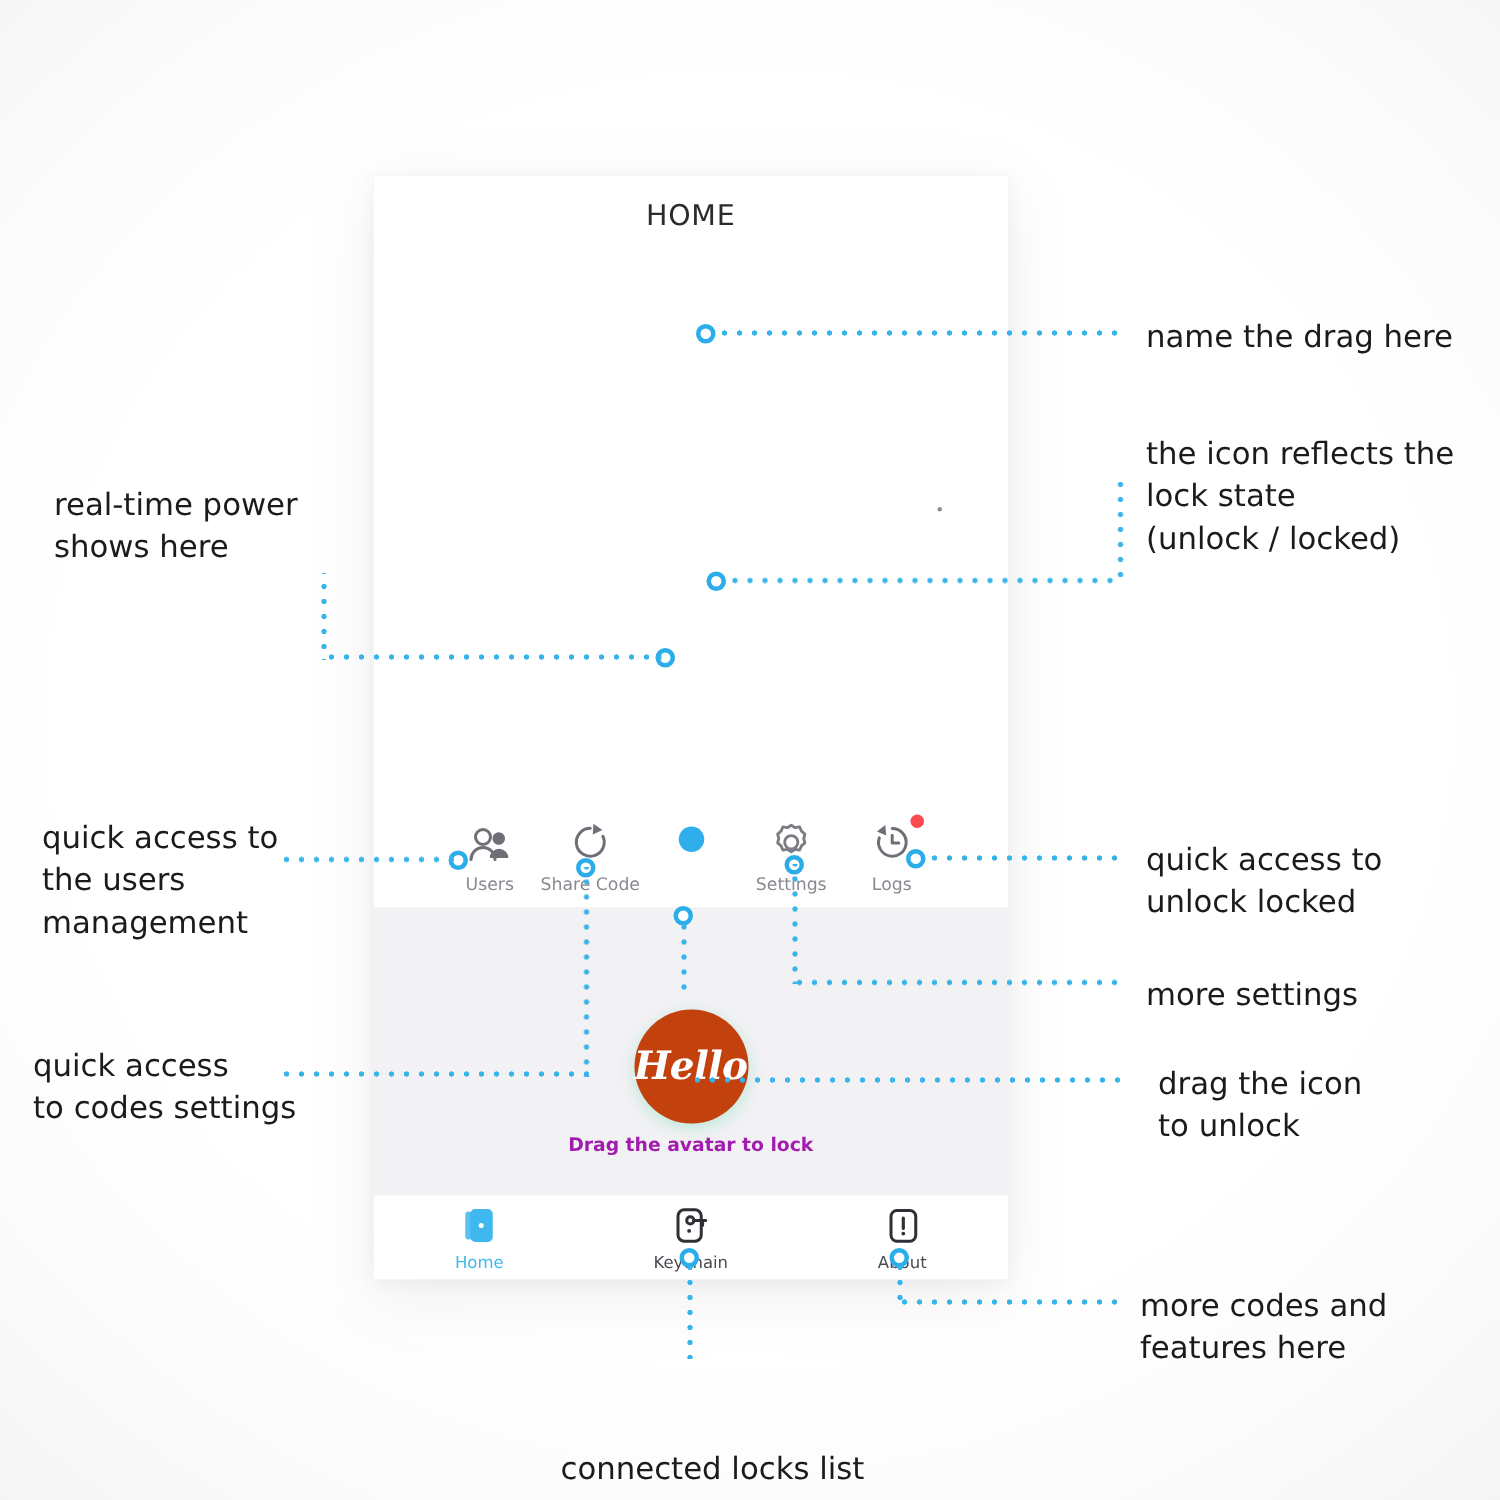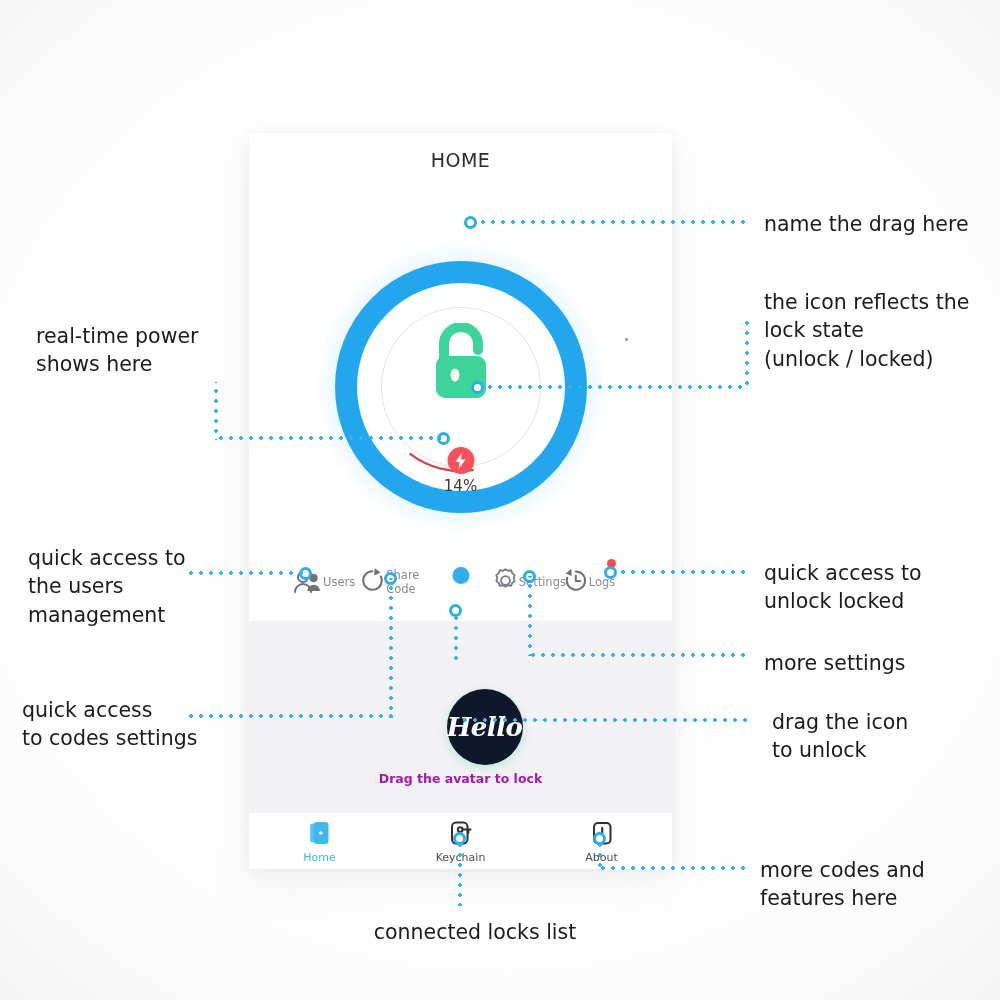--- a/index.html
+++ b/index.html
@@ -8,21 +8,21 @@
     background:#ffffff;
     font-family:"DejaVu Sans","Liberation Sans",sans-serif;
   }
   
   #page-bg{position:absolute;inset:0;
     background:
       radial-gradient(ellipse 78% 72% at 50% 48%, #ffffff 0%, #ffffff 58%, #fbfbfc 78%, #f4f4f6 100%);
   }
   
   #phone{
-    position:absolute;left:249px;top:133px;width:423px;height:736px;
+    position:absolute;left:249px;top:117px;width:423px;height:736px;
     background:#f2f1f4;
     box-shadow:0 10px 40px rgba(120,120,140,.13), 0 2px 10px rgba(120,120,140,.08);
     overflow:hidden;
   }
   #screen-top{
     position:absolute;left:0;top:0;width:100%;height:488px;background:#ffffff;
   }
   #screen-mid{
     position:absolute;left:0;top:488px;width:100%;height:192px;background:#f2f1f4;
   }
@@ -73,39 +73,38 @@
   }
   #batt-pct{
     position:absolute;left:50%;top:216px;transform:translateX(-50%);
     font-size:15px;color:#3a3a3a;white-space:nowrap;
   }
   
   #action-row{
     position:absolute;left:0;top:428px;width:100%;
     display:flex;justify-content:space-between;padding:0 44px;box-sizing:border-box;
   }
-  .act{width:70px;display:flex;flex-direction:row;align-items:center;position:relative;}
+  .act{width:70px;display:flex;flex-direction:column;align-items:center;position:relative;}
   .act .ic{height:30px;display:flex;align-items:flex-end;justify-content:center;position:relative;}
   .act .lb{margin-top:7px;font-size:11.5px;color:#8a8a92;}
   .act .badge{
     position:absolute;right:12px;top:-2px;width:9px;height:9px;border-radius:50%;background:#fb4b50;
   }
   
   #center-dot{
     position:absolute;left:50%;top:434px;transform:translateX(-50%);
     width:17px;height:17px;border-radius:50%;background:#30aeeb;
   }
   
   #avatar{
     position:absolute;left:50%;top:556px;transform:translateX(-50%);
     width:76px;height:76px;border-radius:50%;
-    background:#0f172a;
-    display:flex;align-items:center;justify-content:center;
+    background:#c2410c;
+    display:flex;align-items:center;
     box-shadow:0 3px 10px rgba(62,211,155,.30);
-    margin-left:24px;
   }
   #avatar span{
     color:#ffffff;font-size:26px;font-style:italic;font-weight:bold;
     font-family:"DejaVu Serif","Liberation Serif",serif;letter-spacing:-.5px;
   }
   #drag-hint{
     position:absolute;left:0;top:638px;width:100%;text-align:center;
     font-size:12.5px;color:#a21caf;font-weight:bold;
   }
   
@@ -113,21 +112,21 @@
   .tab .tic{height:30px;display:flex;align-items:center;justify-content:center;}
   .tab .tlb{margin-top:3px;font-size:11px;color:#4a4a52;}
   .tab.active .tlb{color:#3fb7ef;}
   
   .anno{
     position:absolute;font-size:20.5px;color:#1b1b1b;line-height:1.38;
     font-family:"DejaVu Sans","Liberation Sans",sans-serif;font-weight:400;
   }
   .anno.r{text-align:left;}
   .anno.l{text-align:left;}
-  .anno.c{text-align:center;}
+  .anno.c{text-align:center;margin-top:47px;}
   
   .leader{position:absolute;height:4px;
     background-image:radial-gradient(circle, #35b4ea 1.6px, rgba(0,0,0,0) 1.9px);
     background-size:10px 4px;background-repeat:repeat-x;background-position:0 center;}
   .leader.v{width:4px;height:auto;
     background-image:radial-gradient(circle, #35b4ea 1.6px, rgba(0,0,0,0) 1.9px);
     background-size:4px 10px;background-repeat:repeat-y;}
   .anchor{position:absolute;width:13px;height:13px;border-radius:50%;
     border:3px solid #2badea;background:#ffffff;box-sizing:border-box;}
   
@@ -139,42 +138,20 @@
 <div id="page-bg"></div>
 
 <div id="phone">
 
   <div id="screen-top"></div>
   <div id="screen-mid"></div>
 
   <div id="app-title">HOME</div>
 
 
-  <div id="ring-wrap">
-    <div id="ring-glow"></div>
-    <div id="ring"></div>
-    <div id="inner-circle"></div>
-
-    <svg id="batt-arc" viewBox="0 0 172 172">
-      <path d="M 86 170 A 84 84 0 0 1 26.6 145.4" fill="none" stroke="#d4474f" stroke-width="2.4" stroke-linecap="round" transform="rotate(-8 86 86)"></path>
-    </svg>
-
-    <svg id="lock-glyph" viewBox="0 0 74 82">
-      <path d="M20 34 V21 a17 17 0 0 1 34 0 v6" fill="none" stroke="#3ed39b" stroke-width="10" stroke-linecap="round"></path>
-      <rect x="12" y="33" width="50" height="42" rx="9" fill="#3ed39b"></rect>
-      <ellipse cx="31" cy="52" rx="4.4" ry="6.4" fill="#ffffff"></ellipse>
-    </svg>
-
-    <div id="batt-badge">
-      <svg width="12" height="16" viewBox="0 0 12 16">
-        <path d="M7.2 0 L1 9 H5 L4.2 16 L11 6.6 H6.6 Z" fill="#ffffff"></path>
-      </svg>
-    </div>
-    <div id="batt-pct">14%</div>
-  </div>
 
   <div id="action-row">
 
     <div class="act">
       <div class="ic">
         <svg width="30" height="24" viewBox="0 0 30 24">
           <circle cx="10" cy="7" r="5" fill="none" stroke="#6f6f78" stroke-width="2"></circle>
           <path d="M2 22 a8 8 0 0 1 16 0" fill="none" stroke="#6f6f78" stroke-width="2" stroke-linecap="round"></path>
           <circle cx="20.5" cy="8" r="4.2" fill="#6f6f78"></circle>
           <path d="M14.5 21 a6.2 6.2 0 0 1 12.4 0 z" fill="#6f6f78"></path>

